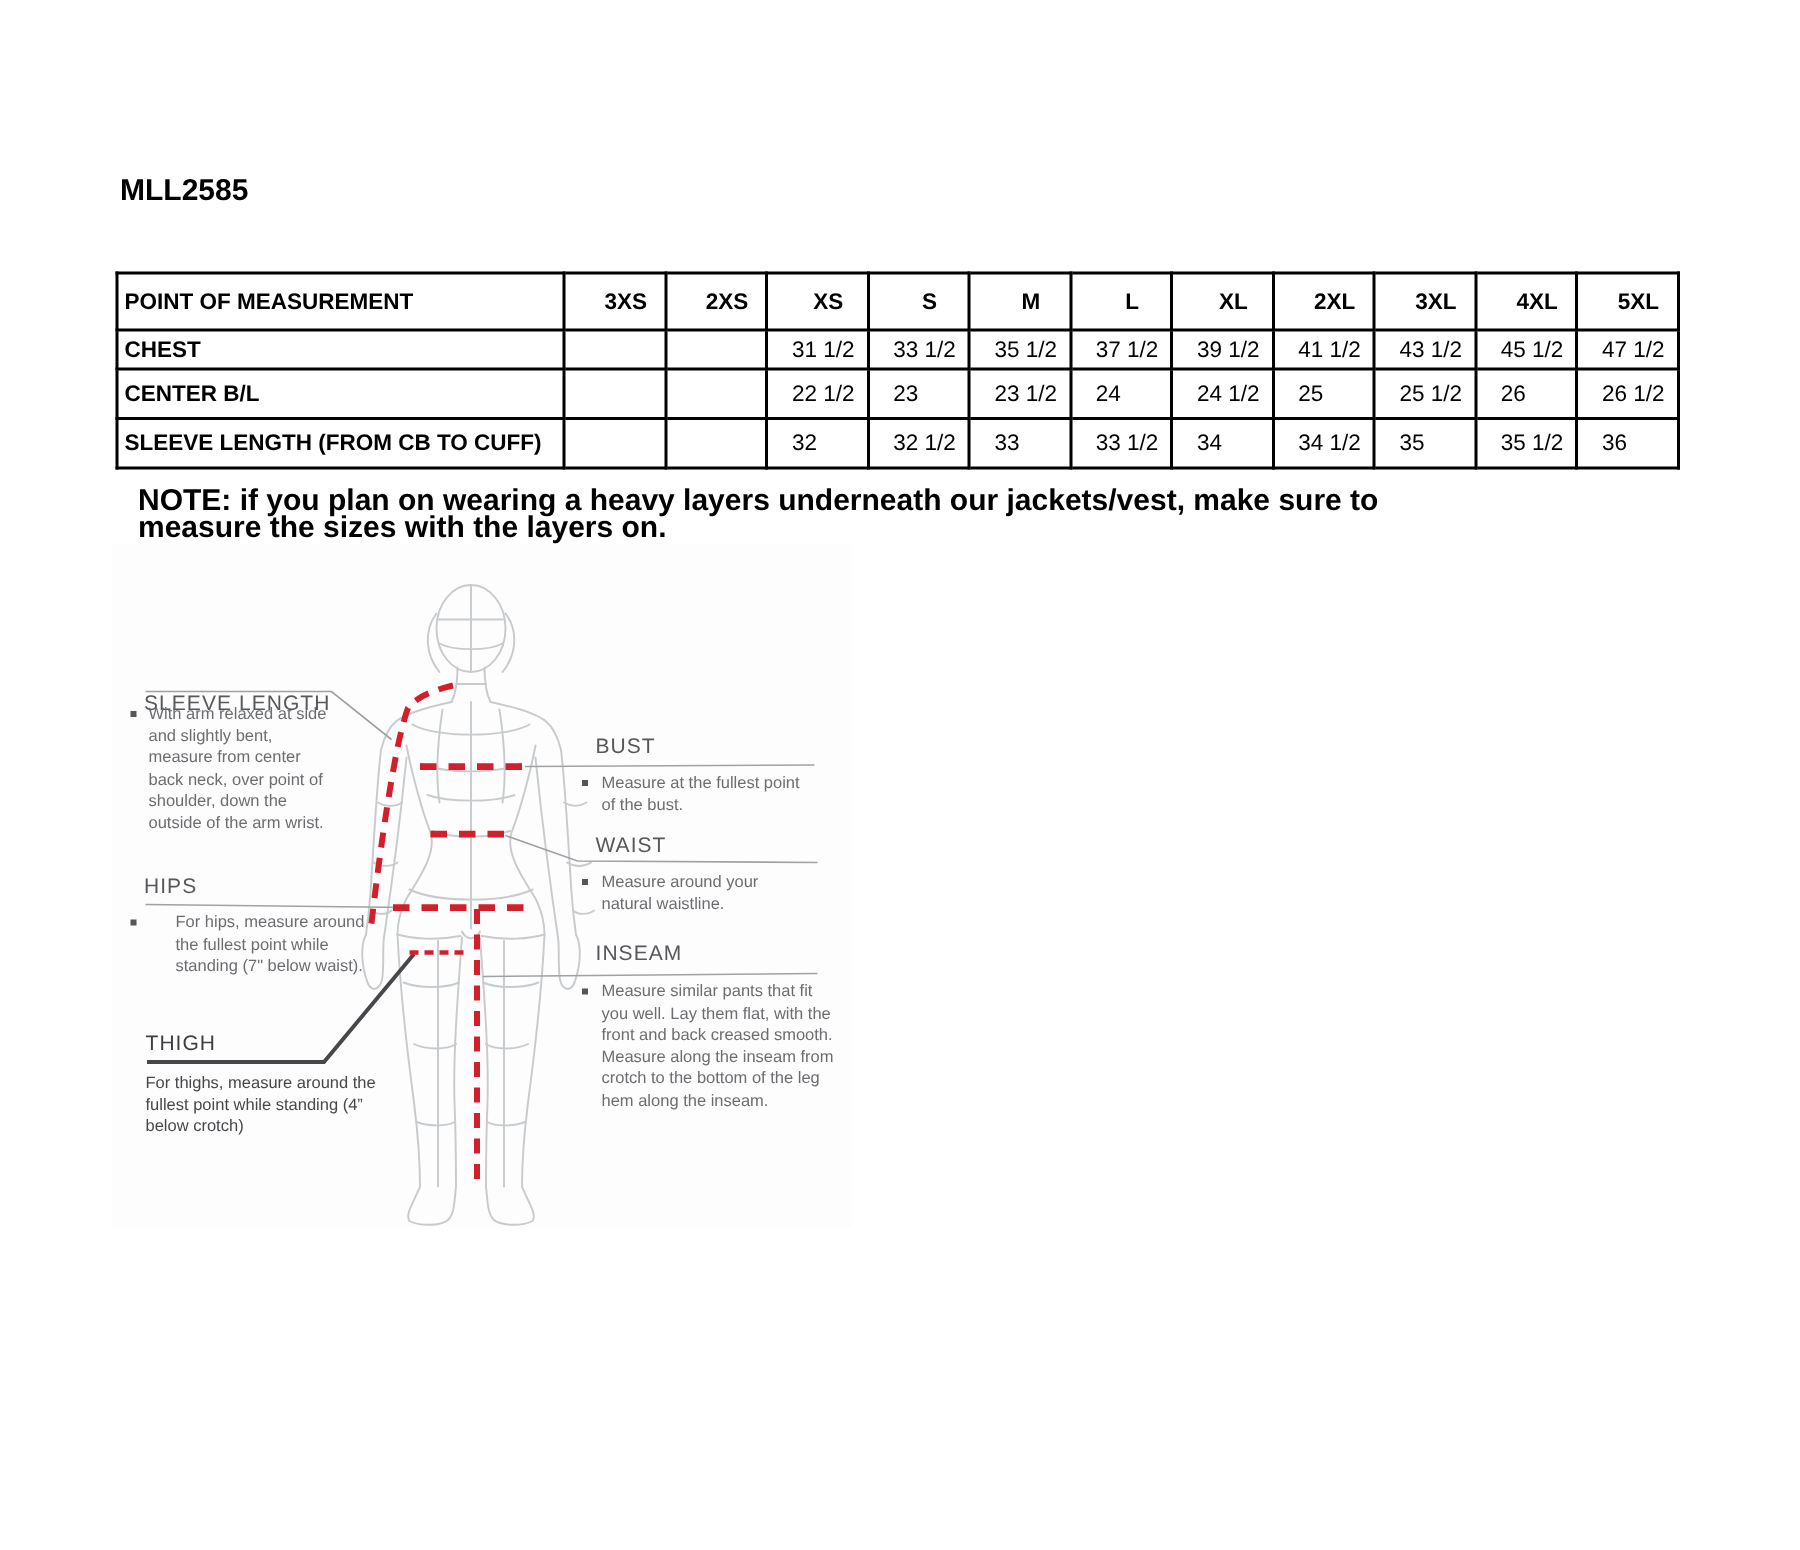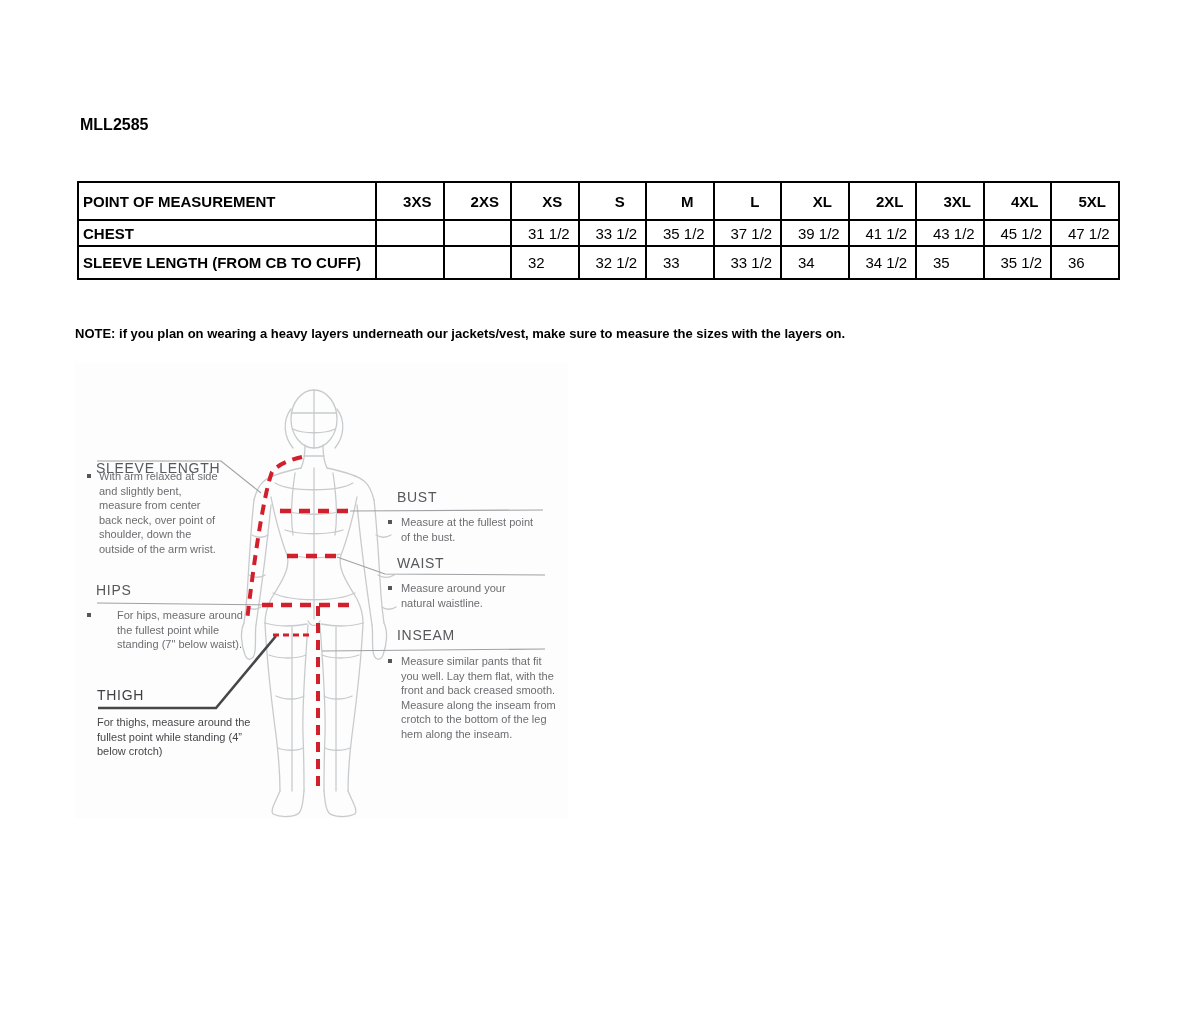--- a/index.html
+++ b/index.html
@@ -1,35 +1,35 @@
 <!DOCTYPE html>
 <html><head>
 <meta charset="utf-8">
 <style>
   html,body{margin:0;padding:0;background:#fff;}
   .page{position:relative;width:1200px;height:1033px;background:#ffffff;
         font-family:"Liberation Sans",sans-serif;color:#000;overflow:hidden;}
 
-  .doc-title{position:absolute;left:80px;top:116px;font-size:16px;font-weight:bold;}
+  .doc-title{position:absolute;left:80px;top:116px;font-size:20px;font-weight:bold;}
 
   table.size-table{position:absolute;left:77px;top:181px;width:1041px;
     border-collapse:collapse;table-layout:fixed;font-size:15px;}
   table.size-table th,table.size-table td{border:2px solid #000;overflow:hidden;white-space:nowrap;}
   table.size-table th{font-weight:bold;}
   .col-pom{width:298px;}
   .col-size{width:67.5px;}
   .cell-label{text-align:left;padding:0 0 0 4px;font-weight:bold;}
   .cell-size{padding-left:16px;}
   .row-head{height:38px;}
   .row-chest{height:26px;}
   .row-mid{height:33px;}
   td.cell-size{font-weight:normal;}
 
-  .note{position:absolute;left:75px;top:325px;width:880px;
-        font-size:13px;font-weight:bold;line-height:18px;}
+  .note{position:absolute;left:92px;top:325px;width:880px;
+        font-size:20px;font-weight:bold;line-height:18px;}
 
   .diagram{position:absolute;left:75px;top:363px;width:493px;height:455px;background:#fdfdfd;}
   .diagram svg{position:absolute;left:0;top:0;}
 
   .sec-heading{position:absolute;font-size:14px;letter-spacing:0.7px;color:#57585b;white-space:nowrap;}
   .sec-text{position:absolute;font-size:11px;line-height:14.6px;color:#6b6d70;}
   .bullet{position:absolute;width:4px;height:4px;background:#55565a;}
   .thigh-style .sec-heading,.sec-heading.dark{color:#3e3f42;}
   .sec-text.dark{color:#46474a;}
 
@@ -96,20 +96,34 @@
         <td class="cell-size"></td>
         <td class="cell-size">31 1/2</td>
         <td class="cell-size">33 1/2</td>
         <td class="cell-size">35 1/2</td>
         <td class="cell-size">37 1/2</td>
         <td class="cell-size">39 1/2</td>
         <td class="cell-size">41 1/2</td>
         <td class="cell-size">43 1/2</td>
         <td class="cell-size">45 1/2</td>
         <td class="cell-size">47 1/2</td>
+      </tr>
+      <tr class="row-mid">
+        <td class="cell-label">CENTER B/L</td>
+        <td class="cell-size"></td>
+        <td class="cell-size"></td>
+        <td class="cell-size">22 1/2</td>
+        <td class="cell-size">23</td>
+        <td class="cell-size">23 1/2</td>
+        <td class="cell-size">24</td>
+        <td class="cell-size">24 1/2</td>
+        <td class="cell-size">25</td>
+        <td class="cell-size">25 1/2</td>
+        <td class="cell-size">26</td>
+        <td class="cell-size">26 1/2</td>
       </tr>
       <tr class="row-mid">
         <td class="cell-label">SLEEVE LENGTH (FROM CB TO CUFF)</td>
         <td class="cell-size"></td>
         <td class="cell-size"></td>
         <td class="cell-size">32</td>
         <td class="cell-size">32 1/2</td>
         <td class="cell-size">33</td>
         <td class="cell-size">33 1/2</td>
         <td class="cell-size">34</td>

